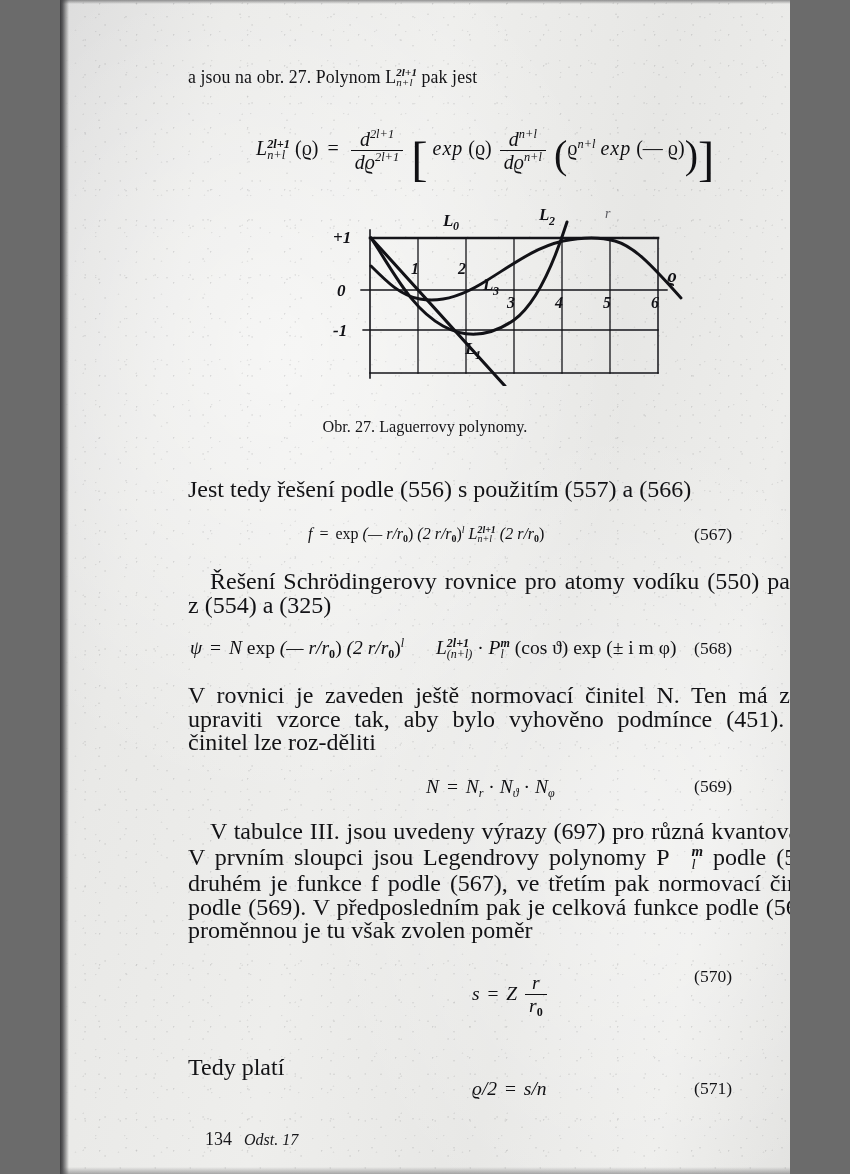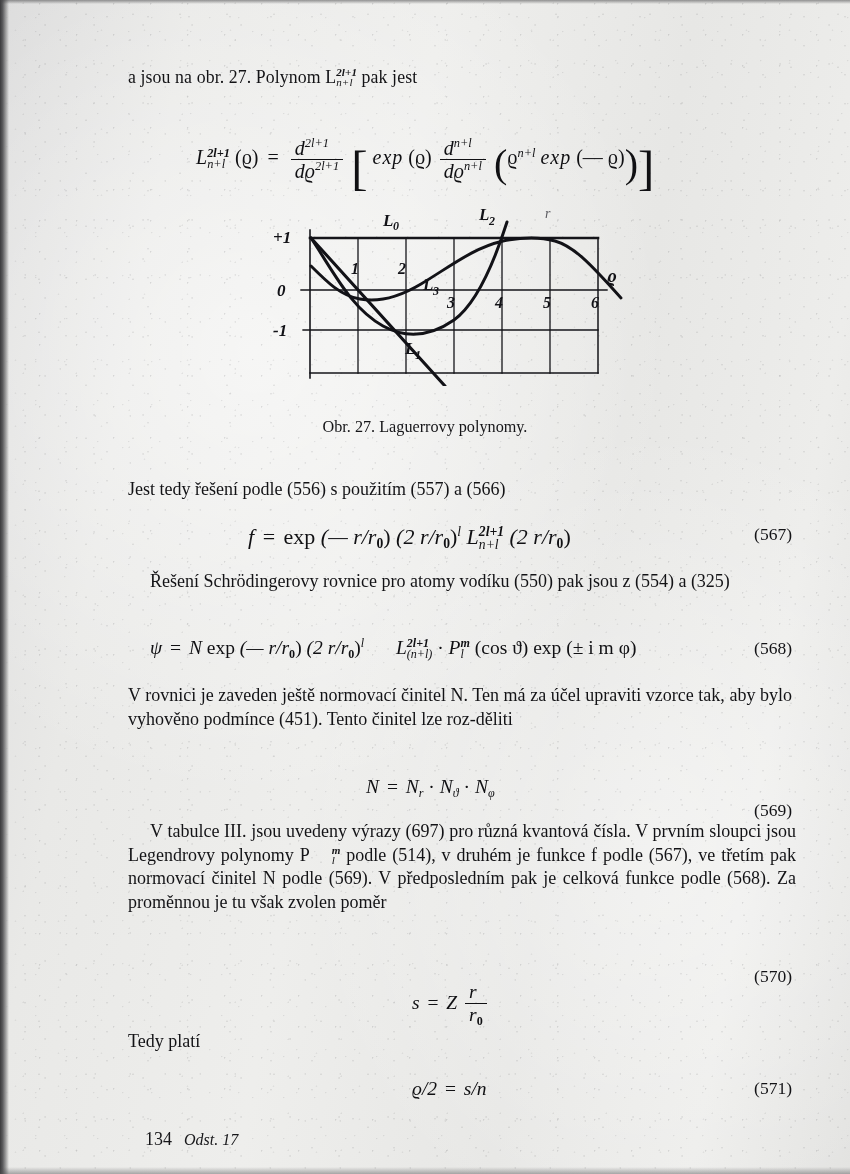--- a/index.html
+++ b/index.html
@@ -3,21 +3,21 @@
 <meta charset="utf-8">
 <title>Scanned textbook page 134</title>
 <style>
   html, body {
     margin: 0;
     padding: 0;
     background: #6b6b6b;
   }
   .page {
     position: relative;
-    width: 850px;
+    width: 730px;
     height: 1174px;
     margin: 0 auto;
     overflow: hidden;
     background:
       radial-gradient(ellipse 70% 55% at 30% 30%, rgba(255,255,255,0.55), rgba(255,255,255,0) 70%),
       radial-gradient(ellipse 60% 50% at 78% 72%, rgba(255,255,255,0.40), rgba(255,255,255,0) 72%),
       linear-gradient(100deg, #dcdcdc 0%, #e9e9e7 18%, #eeeeec 42%, #e7e7e5 66%, #ededeb 85%, #e2e2e0 100%);
     font-family: "Liberation Serif", "DejaVu Serif", serif;
     color: #17171a;
   }
@@ -67,21 +67,21 @@
   
   .tx {
     position: absolute;
     font-size: 17.5px;
     line-height: 23px;
     letter-spacing: 0.1px;
     color: #131316;
   }
   .para {
     position: absolute;
-    font-size: 18px;
+    font-size: 24px;
     line-height: 23.5px;
     text-align: justify;
     color: #131316;
   }
   .para p { margin: 0; }
   .indent { text-indent: 22px; }
 
   
   .math {
     position: absolute;
@@ -110,23 +110,23 @@
     text-align: left;
     font-style: italic;
   }
   .ss span { display: block; white-space: nowrap; }
   .ss .top { margin-bottom: -0.10em; font-weight: bold; }
 
   
   .frac {
     display: inline-block;
     vertical-align: middle;
-    text-align: left;
+    text-align: center;
     line-height: 1.12;
-    margin: 17px 3px;
+    margin: 8px 3px;
   }
   .frac .num { display: block; padding: 0 4px; }
   .frac .den { display: block; border-top: 1.3px solid #101013; padding: 0 4px; }
 
   .bigbrk { font-size: 2.45em; font-weight: 300; vertical-align: -0.40em; }
   .midbrk { font-size: 2.0em; font-weight: 300; vertical-align: -0.32em; }
 
   
   .figure {
     position: absolute;
@@ -245,36 +245,36 @@
         <text x="290" y="22" font-family="Liberation Serif, serif" font-size="14" font-style="italic" fill="#5a5a60">r</text>
       </svg>
     </div>
 
     <div class="figcap" style="left:0; top:418px;">Obr. 27. Laguerrovy polynomy.</div>
 
     <div class="para" style="left:128px; top:478px; width:600px;">
       <p>Jest tedy řešení podle (556) s použitím (557) a (566)</p>
     </div>
 
-    <div class="math" style="left:248px; top:524px; font-size:22px;">
+    <div class="math" style="left:248px; top:524px; font-size:16px;">
       <i>f</i>
       <span style="margin:0 3px;">=</span>
       <span>exp</span>
       <span><i>(— r/r</i><sub class="up">0</sub><span>)</span></span>
       <span><i>(2 r/r</i><sub class="up">0</sub><span>)</span><sup class="sm">l</sup></span>
       <i>L</i><span class="ss"><span class="top">2l+1</span><span>n+l</span></span>
       <span><i>(2 r/r</i><sub class="up">0</sub><span>)</span></span>
     </div>
     <div class="eqno" style="top:524px;margin-left:24px;">(567)</div>
 
     <div class="para indent" style="left:128px; top:570px; width:662px;">
       <p>Řešení Schrödingerovy rovnice pro atomy vodíku (550) pak jsou z (554) a (325)</p>
     </div>
 
-    <div class="math" style="left:130px; top:636px; font-size:19.5px;margin-left:20px;">
+    <div class="math" style="left:130px; top:636px; font-size:19.5px;">
       <i>ψ</i>
       <span style="margin:0 3px;">=</span>
       <i>N</i>
       <span>exp</span>
       <span><i>(— r/r</i><sub class="up">0</sub><span>)</span></span>
       <span><i>(2 r/r</i><sub class="up">0</sub><span>)</span><sup class="sm">l</sup></span>
       <span style="display:inline-block;width:22px;"></span>
       <i>L</i><span class="ss"><span class="top">2l+1</span><span>(n+l)</span></span>
       <span>·</span>
       <i>P</i><span class="ss"><span class="top">m</span><span>l</span></span>
@@ -290,38 +290,38 @@
 
     <div class="math" style="left:366px; top:776px; font-size:19.5px;">
       <i>N</i>
       <span style="margin:0 3px;">=</span>
       <i>N</i><sub class="sm">r</sub>
       <span>·</span>
       <i>N</i><sub class="sm">ϑ</sub>
       <span>·</span>
       <i>N</i><sub class="sm">φ</sub>
     </div>
-    <div class="eqno" style="top:776px;margin-top:24px;">(569)</div>
+    <div class="eqno" style="top:776px;">(569)</div>
 
     <div class="para indent" style="left:128px; top:820px; width:668px;">
       <p><span>V tabulce III. jsou uvedeny výrazy (697) pro různá kvantová čísla. V prvním sloupci jsou Legendrovy polynomy P</span><span class="ss"><span class="top">m</span><span>l</span></span><span> podle (514), v druhém je funkce f podle (567), ve třetím pak normovací činitel N podle (569). V předposledním pak je celková funkce podle (568). Za proměnnou je tu však zvolen poměr</span></p>
     </div>
 
     <div class="math" style="left:412px; top:964px; font-size:19.5px;">
       <i>s</i>
       <span style="margin:0 3px;">=</span>
       <i>Z</i>
       <span class="frac">
         <span class="num"><i>r</i></span>
         <span class="den"><i>r</i><sub class="up">0</sub></span>
       </span>
     </div>
     <div class="eqno" style="top:966px;margin-left:36px;">(570)</div>
 
-    <div class="para" style="left:128px; top:1030px; width:400px;">
+    <div class="para" style="left:128px; top:1056px; width:400px;">
       <p>Tedy platí</p>
     </div>
 
     <div class="math" style="left:412px; top:1078px; font-size:19.5px;">
       <i>ϱ/2</i>
       <span style="margin:0 3px;">=</span>
       <i>s/n</i>
     </div>
     <div class="eqno" style="top:1078px;">(571)</div>
 

